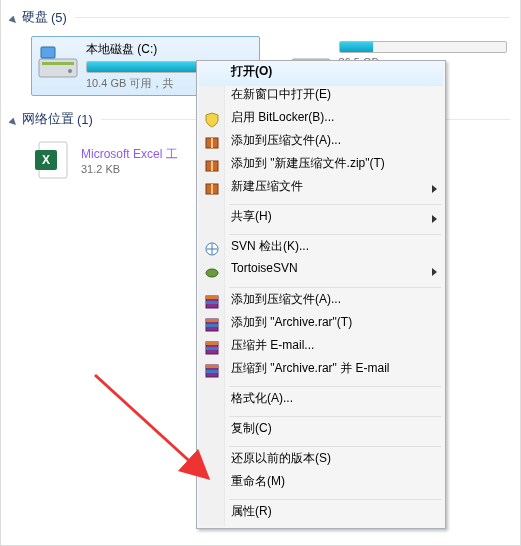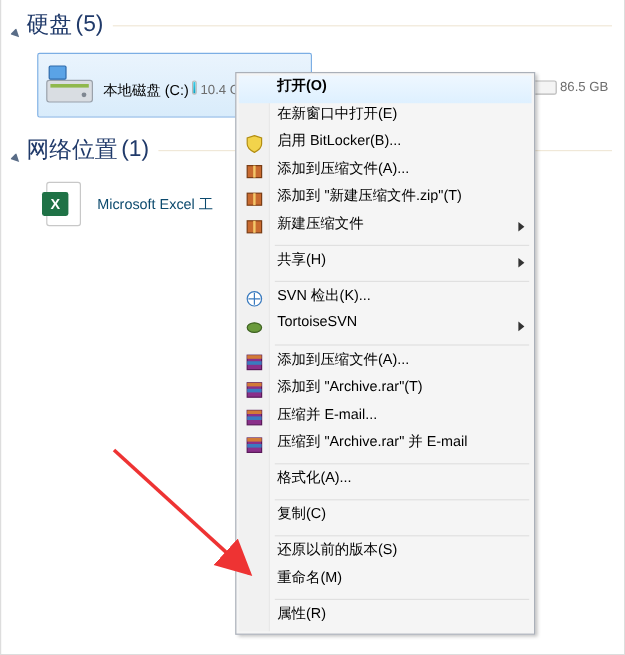--- a/index.html
+++ b/index.html
@@ -3,38 +3,38 @@
 <meta charset="utf-8">
 <style>
 * { margin: 0; padding: 0; box-sizing: border-box; font-family: "Microsoft YaHei", "Segoe UI", Tahoma, sans-serif; }
 body { background: #fff; width: 521px; height: 546px; overflow: hidden; position: relative; font-size: 12px; }
 .window { padding: 0; border: 1px solid #ddd; border-top: none; height: 100%; background: #fff; }
 .content { padding: 4px 8px 4px 6px; }
 
 .tree-arrow { display: inline-block; width: 9px; height: 9px; margin-right: 4px; cursor: pointer; }
 .tree-arrow svg { width: 9px; height: 9px; }
 
-.category-row { display: flex; align-items: center; padding: 4px 2px; color: #1f3e7b; font-size: 19px; }
+.category-row { display: flex; align-items: center; padding: 4px 2px; color: #1f3e7b; font-size: 13px; }
 .category-row .title { color: #203a6a; }
 .category-row .count { color: #203a6a; margin-left: 3px; }
 .divider-line { flex: 1; height: 1px; background: #f0e8d8; margin-left: 8px; }
 
 .drives-row { display: flex; gap: 24px; padding: 6px 0 10px 24px; }
 .drive { width: 244px; display: flex; gap: 6px; padding: 4px; border: 1px solid transparent; }
 .drive.selected { background: linear-gradient(#eaf4fd,#d9ecfb); border: 1px solid #7caee4; border-radius: 2px; }
 .drive-icon { width: 44px; height: 44px; flex-shrink: 0; }
-.drive-info { flex: 1; display: flex; flex-direction: row; gap: 3px; min-width: 0; margin-top: 18px; }
+.drive-info { flex: 1; display: flex; flex-direction: column; gap: 3px; min-width: 0; }
 .drive-name { font-size: 12px; color: #000; white-space: nowrap; }
 .drive-bar { width: 100%; height: 12px; border: 1px solid #b8b8b8; border-radius: 2px; background: #f4f4f4; position: relative; overflow: hidden; }
 .drive-bar .fill { height: 100%; background: linear-gradient(#3cd0ec,#0aa2c2); }
 .drive-sub { font-size: 11px; color: #6d6d6d; white-space: nowrap; }
 
 .file-row { display: flex; gap: 6px; padding: 6px 0 4px 24px; align-items: center; }
 .file-icon { width: 44px; height: 44px; }
-.file-info .name { font-size: 12px; color: #0c4a6e; }
+.file-info .name { font-size: 12px; color: #8b5cf6; }
 .file-info .sub { font-size: 11px; color: #6d6d6d; }
 
 
 .ctx-menu { position: absolute; left: 196px; top: 60px; width: 250px; background: #f5f5f5; border: 1px solid #aab0b9; box-shadow: 2px 2px 3px rgba(0,0,0,0.25); padding: 2px; }
 .ctx-menu .gutter { position: absolute; left: 2px; top: 2px; bottom: 2px; width: 26px; background: #f1f1f1; border-right: 1px solid #e8e8e8; }
 .ctx-sep { margin: 3px 2px 3px 30px; height: 1px; background: #e0e0e0; }
 .mi { position: relative; display: flex; align-items: flex-start; height: 23px; padding: 0 18px 0 32px; color: #000; cursor: default; }
 .mi.default { font-weight: 700; background: linear-gradient(#eef7ff,#def0ff); }
 .mi .ico { position: absolute; left: 5px; top: 3px; width: 16px; height: 16px; }
 .mi .arrow { position: absolute; right: 6px; top: 7px; width: 0; height: 0; border-top: 4px solid transparent; border-bottom: 4px solid transparent; border-left: 5px solid #333; }
@@ -112,20 +112,21 @@
     <div class="file-row">
       <div class="file-icon ic-excel">
         <svg viewBox="0 0 44 44">
             <rect x="8" y="4" width="28" height="36" rx="2" fill="#fff" stroke="#c8c8c8"></rect>
             <rect x="4" y="12" width="22" height="20" rx="2" fill="#1f7246"></rect>
             <text x="15" y="26" font-size="12" fill="#fff" text-anchor="middle" font-weight="700">X</text>
           </svg>
       </div>
       <div class="file-info">
         <div class="name">Microsoft Excel 工</div>
+        <div class="sub">31.2 KB</div>
       </div>
     </div>
   </div>
 </div>
 
 <div class="ctx-menu">
   <div class="gutter"></div>
 
   <div class="mi default">
       <span>打开(O)</span>

